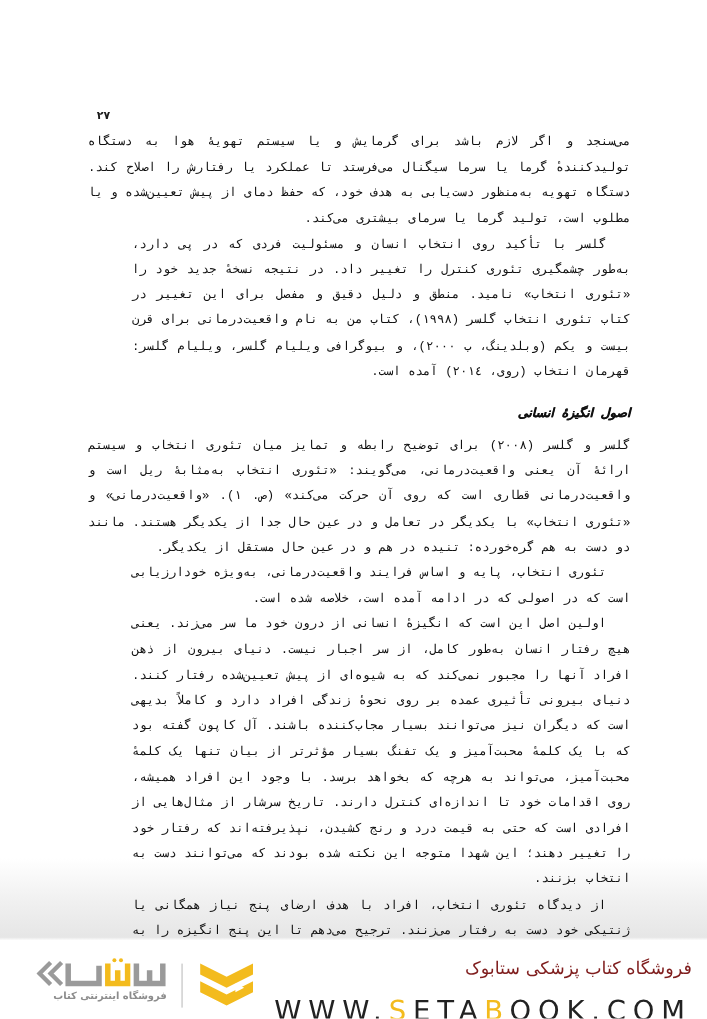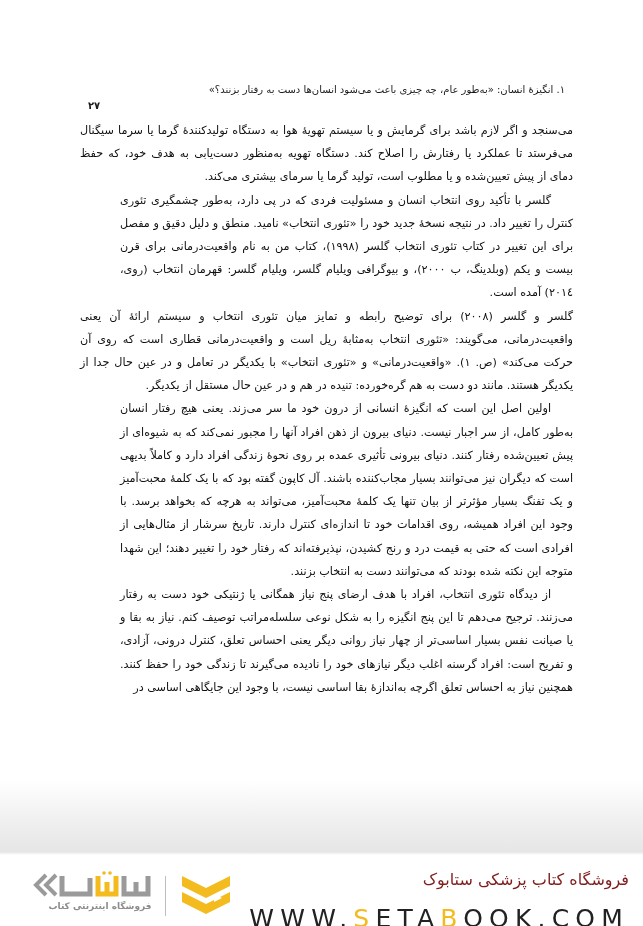--- a/index.html
+++ b/index.html
@@ -18,21 +18,21 @@
     font-family: "DejaVu Sans", sans-serif;
   }
   .running-header .rh-title { position: absolute; right: 0; top: 0; white-space: nowrap; }
   .running-header .rh-page { position: absolute; left: 0; top: 16px; font-weight: bold; }
   .body-text {
     position: absolute; top: 119px; left: 80px; width: 493px;
     direction: rtl; text-align: justify; text-align-last: right;
     font-family: "DejaVu Sans", sans-serif;
     font-size: 11.2px; line-height: 23.2px; color: #111;
   }
-  .body-text p { margin: 0; }
+  .body-text p { margin: 0; font-family: Liberation Mono, monospace; }
   .body-text p.indent { text-indent: 22px; margin-left: 40px; }
   .section-heading {
     margin: 14px 0 6px 0 !important;
     font-weight: bold; font-style: italic; font-size: 11.5px; line-height: 24px;
     text-shadow: 0.4px 0 0 #111;
   }
   .footer-banner {
     position: absolute; left: 0; top: 855px; width: 643px; height: 71px; background: #ffffff;
   }
   .brand-logo {
@@ -60,28 +60,29 @@
     font-size: 25px; letter-spacing: 6.2px; color: #222;
     font-family: "DejaVu Sans", sans-serif;
   }
   .store-url .accent { color: #f3bb1d; }
 </style>
 </head>
 <body>
 
 <div class="page">
   <div class="running-header">
-    <span class="rh-title">۱. انگیزهٔ انسان: «به‌طور عام، چه چیزی باعث می‌شود انسان‌ها دست به رفتار بزنند؟»</span>
     <span class="rh-page">۲۷</span>
   </div>
 
   <div class="body-text">
     <p>می‌سنجد و اگر لازم باشد برای گرمایش و یا سیستم تهویهٔ هوا به دستگاه تولیدکنندهٔ گرما یا سرما سیگنال می‌فرستد تا عملکرد یا رفتارش را اصلاح کند. دستگاه تهویه به‌منظور دست‌یابی به هدف خود، که حفظ دمای از پیش تعیین‌شده و یا مطلوب است، تولید گرما یا سرمای بیشتری می‌کند.</p>
     <p class="indent">گلسر با تأکید روی انتخاب انسان و مسئولیت فردی که در پی دارد، به‌طور چشمگیری تئوری کنترل را تغییر داد. در نتیجه نسخهٔ جدید خود را «تئوری انتخاب» نامید. منطق و دلیل دقیق و مفصل برای این تغییر در کتاب تئوری انتخاب گلسر (۱۹۹۸)، کتاب من به نام واقعیت‌درمانی برای قرن بیست و یکم (وبلدینگ، ب ۲۰۰۰)، و بیوگرافی ویلیام گلسر، ویلیام گلسر: قهرمان انتخاب (روی، ۲۰۱٤) آمده است.</p>
+    <p class="section-heading">اصول انگیزهٔ انسانی</p>
     <p>گلسر و گلسر (۲۰۰۸) برای توضیح رابطه و تمایز میان تئوری انتخاب و سیستم ارائهٔ آن یعنی واقعیت‌درمانی، می‌گویند: «تئوری انتخاب به‌مثابهٔ ریل است و واقعیت‌درمانی قطاری است که روی آن حرکت می‌کند» (ص. ۱). «واقعیت‌درمانی» و «تئوری انتخاب» با یکدیگر در تعامل و در عین حال جدا از یکدیگر هستند. مانند دو دست به هم گره‌خورده: تنیده در هم و در عین حال مستقل از یکدیگر.</p>
+    <p class="indent">تئوری انتخاب، پایه و اساس فرایند واقعیت‌درمانی، به‌ویژه خودارزیابی است که در اصولی که در ادامه آمده است، خلاصه شده است.</p>
     <p class="indent">اولین اصل این است که انگیزهٔ انسانی از درون خود ما سر می‌زند. یعنی هیچ رفتار انسان به‌طور کامل، از سر اجبار نیست. دنیای بیرون از ذهن افراد آنها را مجبور نمی‌کند که به شیوه‌ای از پیش تعیین‌شده رفتار کنند. دنیای بیرونی تأثیری عمده بر روی نحوهٔ زندگی افراد دارد و کاملاً بدیهی است که دیگران نیز می‌توانند بسیار مجاب‌کننده باشند. آل کاپون گفته بود که با یک کلمهٔ محبت‌آمیز و یک تفنگ بسیار مؤثرتر از بیان تنها یک کلمهٔ محبت‌آمیز، می‌تواند به هرچه که بخواهد برسد. با وجود این افراد همیشه، روی اقدامات خود تا اندازه‌ای کنترل دارند. تاریخ سرشار از مثال‌هایی از افرادی است که حتی به قیمت درد و رنج کشیدن، نپذیرفته‌اند که رفتار خود را تغییر دهند؛ این شهدا متوجه این نکته شده بودند که می‌توانند دست به انتخاب بزنند.</p>
     <p class="indent">از دیدگاه تئوری انتخاب، افراد با هدف ارضای پنج نیاز همگانی یا ژنتیکی خود دست به رفتار می‌زنند. ترجیح می‌دهم تا این پنج انگیزه را به شکل نوعی سلسله‌مراتب توصیف کنم. نیاز به بقا و یا صیانت نفس بسیار اساسی‌تر از چهار نیاز روانی دیگر یعنی احساس تعلق، کنترل درونی، آزادی، و تفریح است: افراد گرسنه اغلب دیگر نیازهای خود را نادیده می‌گیرند تا زندگی خود را حفظ کنند. همچنین نیاز به احساس تعلق اگرچه به‌اندازهٔ بقا اساسی نیست، با وجود این جایگاهی اساسی در</p>
   </div>
 </div>
 
 <div class="footer-banner"></div>
 
 <div class="brand-logo">
   <svg class="brand-wordmark" viewBox="0 0 120 30">
 

